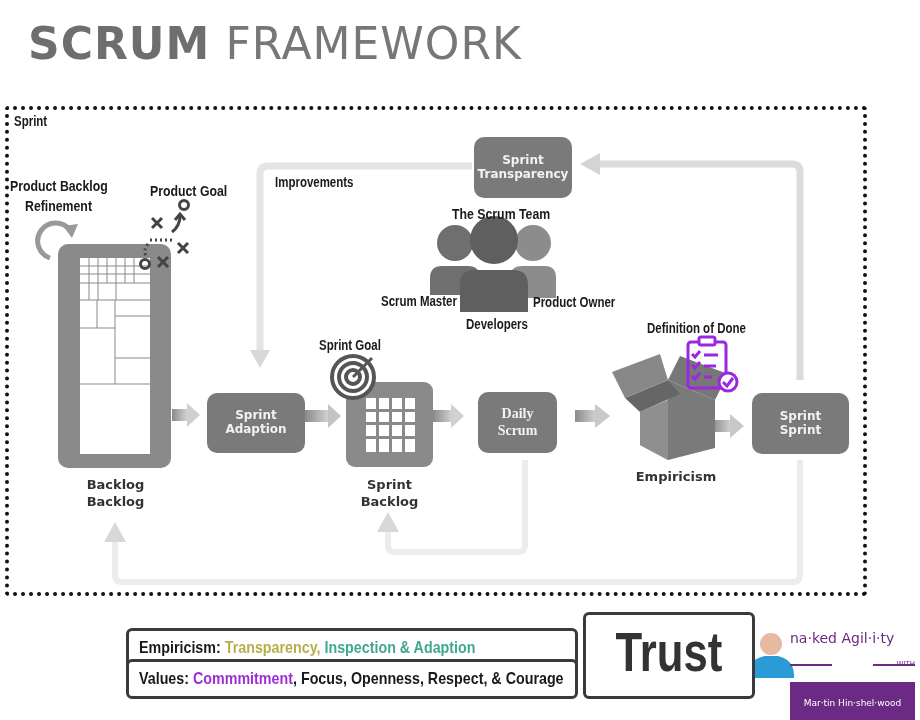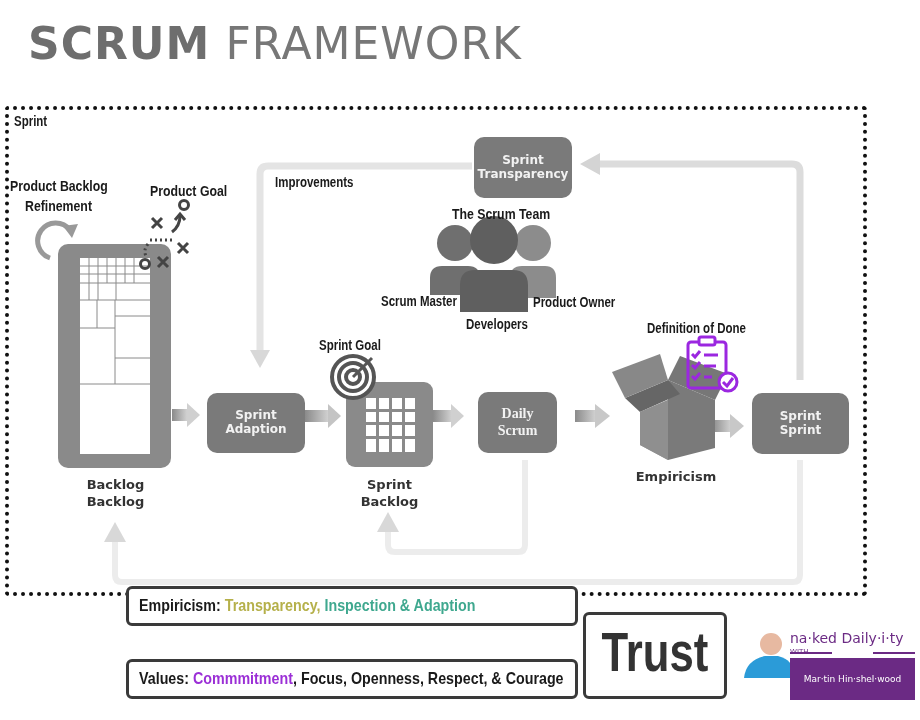--- a/index.html
+++ b/index.html
@@ -14,21 +14,21 @@
   .sprint-label { left: 14px; top: 113px; font-size: 14px; }
   .box { background: #7a7a7a; border-radius: 10px; color: #f2f2f2; font-family: "DejaVu Sans", sans-serif; font-weight: bold; font-size: 12px; text-align: center; display: flex; align-items: center; justify-content: center; line-height: 1.15; }
   .box span { display: block; }
   .caption { font-family: "DejaVu Sans", sans-serif; font-weight: bold; font-size: 13px; color: #333; text-align: center; line-height: 1.3; }
   svg { position: absolute; left: 0; top: 0; }
   .bottom-box { border: 3px solid #3a3a3a; border-radius: 6px; box-sizing: border-box; background: #fff; }
   .bottom-text { font-family: "Liberation Sans", sans-serif; font-weight: bold; font-size: 17px; color: #1a1a1a; transform: scaleX(0.84); transform-origin: left center; white-space: nowrap; position: absolute; left: 10px; top: 7px; }
   .trust { font-family: "Liberation Sans", sans-serif; font-weight: bold; font-size: 56px; color: #333; transform: scaleX(0.78); transform-origin: center; text-align: center; width: 100%; position: absolute; top: 4px; left: 0; }
   .brand { left: 790px; top: 630px; width: 125px; }
   .brand-name { font-family: "DejaVu Sans", sans-serif; font-size: 14px; color: #6b2a84; white-space: nowrap; }
-  .brand-with { font-family: "DejaVu Sans", sans-serif; font-size: 7px; color: #6b2a84; text-align: left; position: relative; margin: 2px 0; }
+  .brand-with { font-family: "DejaVu Sans", sans-serif; font-size: 7px; color: #6b2a84; text-align: right; position: relative; margin: 14px 0; }
   .brand-with::before, .brand-with::after { content: ""; position: absolute; top: 4px; width: 42px; height: 1.5px; background: #6b2a84; }
   .brand-with::before { left: 0; } .brand-with::after { right: 0; }
   .brand-author { background: #6b2a84; color: #fff; font-family: "DejaVu Sans", sans-serif; font-size: 9px; padding: 16px 3px; white-space: nowrap; text-align: center; }
 </style>
 </head>
 <body>
 
 <div class="abs title">
   <span class="bold">SCRUM</span>
   <span class="light">FRAMEWORK</span>
@@ -231,33 +231,33 @@
 <div class="abs caption" style="left:68px;top:477px;width:95px;">
   <div>Backlog</div>
   <div>Backlog</div>
 </div>
 <div class="abs caption" style="left:341px;top:477px;width:97px;">
   <div>Sprint</div>
   <div>Backlog</div>
 </div>
 <div class="abs caption" style="left:630px;top:469px;width:92px;">Empiricism</div>
 
-<div class="abs bottom-box" style="left:126px;top:586px;width:452px;height:40px;">
+<div class="abs bottom-box" style="left:126px;top:628px;width:452px;height:40px;">
   <div class="bottom-text">
     <span>Empiricism:</span>
     <span style="color:#b5b04a;">Transparency,</span>
     <span style="color:#3fa88f;">Inspection &amp; Adaption</span>
   </div>
 </div>
 
 <div class="abs bottom-box" style="left:126px;top:659px;width:452px;height:40px;">
   <div class="bottom-text"><span>Values:</span> <span style="color:#9b2fd6;">Commmitment</span><span>, Focus, Openness, Respect, &amp; Courage</span></div>
 </div>
 
-<div class="abs bottom-box" style="left:583px;top:612px;width:144px;height:87px;">
+<div class="abs bottom-box" style="left:583px;top:612px;width:172px;height:87px;">
   <div class="trust">Trust</div>
 </div>
 
 <div class="abs brand">
-  <div class="brand-name">na·ked Daily·i·ty</div>
+  <div class="brand-name">na·ked Agil·i·ty</div>
   <div class="brand-with">WITH</div>
   <div class="brand-author">Mar·tin Hin·shel·wood</div>
 </div>
 
 </body></html>

